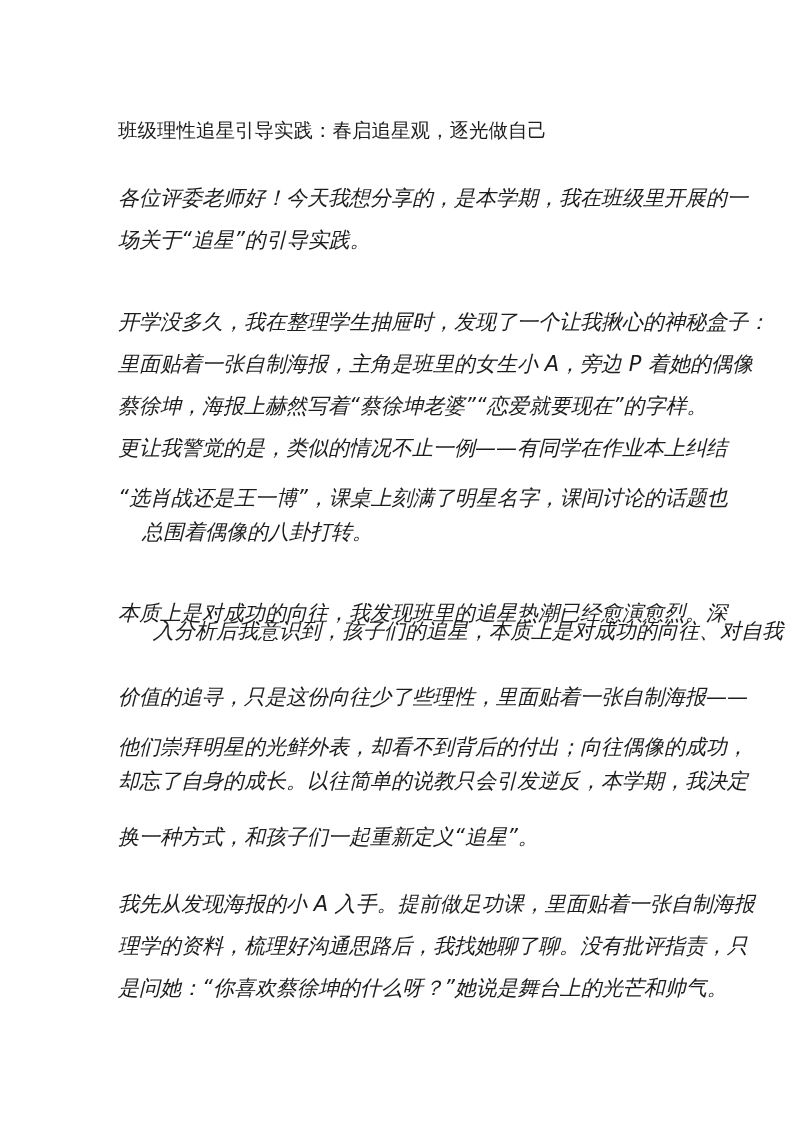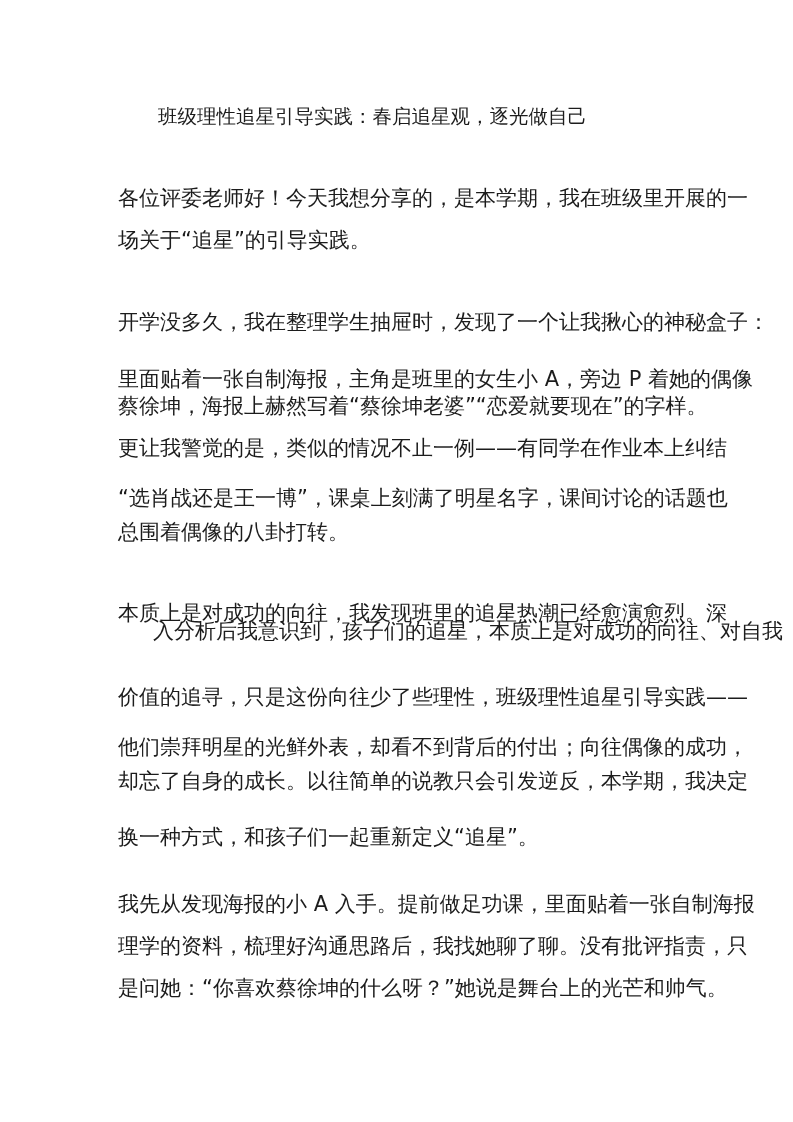--- a/index.html
+++ b/index.html
@@ -25,58 +25,59 @@
       position: absolute;
       left: 0;
       width: 570px;
       height: 30px;
       font-size: 21px;
       line-height: 30px;
       white-space: nowrap;
       text-align: justify;
       text-align-last: justify;
       letter-spacing: 0;
+      font-style: italic;
     }
     .line.last {
       text-align-last: left;
     }
     .title {
       position: absolute;
       left: 0;
       width: 570px;
       font-size: 19.5px;
       line-height: 30px;
       white-space: nowrap;
       color: #1c1c1c;
     }
   </style>
 </head>
 <body>
 
 <div class="page">
-  <div class="title" style="top:102px;margin-left:40px;">班级理性追星引导实践：春启追星观，逐光做自己</div>
+  <div class="title" style="top:116px;">班级理性追星引导实践：春启追星观，逐光做自己</div>
 
   <div>
     <div class="line" style="top:183px;">各位评委老师好！今天我想分享的，是本学期，我在班级里开展的一</div>
     <div class="line last" style="top:225px;">场关于“追星”的引导实践。</div>
   </div>
 
   <div>
     <div class="line" style="top:307px;">开学没多久，我在整理学生抽屉时，发现了一个让我揪心的神秘盒子：</div>
-    <div class="line" style="top:349px;margin-top:15px;">里面贴着一张自制海报，主角是班里的女生小 A，旁边 P 着她的偶像</div>
+    <div class="line" style="top:349px;">里面贴着一张自制海报，主角是班里的女生小 A，旁边 P 着她的偶像</div>
     <div class="line" style="top:391px;">蔡徐坤，海报上赫然写着“蔡徐坤老婆”“恋爱就要现在”的字样。</div>
     <div class="line" style="top:433px;">更让我警觉的是，类似的情况不止一例——有同学在作业本上纠结</div>
     <div class="line" style="top:475px;margin-top:8px;">“选肖战还是王一博”，课桌上刻满了明星名字，课间讨论的话题也</div>
-    <div class="line last" style="top:517px;">总围着偶像的八卦打转。</div>
+    <div class="line last" style="top:517px;margin-left:24px;">总围着偶像的八卦打转。</div>
   </div>
 
   <div>
     <div class="line" style="top:598px;">本质上是对成功的向往，我发现班里的追星热潮已经愈演愈烈。深</div>
     <div class="line" style="top:616px;margin-left:35px;">入分析后我意识到，孩子们的追星，本质上是对成功的向往、对自我</div>
-    <div class="line" style="top:682px;">价值的追寻，只是这份向往少了些理性，班级理性追星引导实践——</div>
+    <div class="line" style="top:682px;">价值的追寻，只是这份向往少了些理性，里面贴着一张自制海报——</div>
     <div class="line" style="top:732px;">他们崇拜明星的光鲜外表，却看不到背后的付出；向往偶像的成功，</div>
     <div class="line" style="top:766px;">却忘了自身的成长。以往简单的说教只会引发逆反，本学期，我决定</div>
     <div class="line last" style="top:808px;margin-top:14px;">换一种方式，和孩子们一起重新定义“追星”。</div>
   </div>
 
   <div>
     <div class="line" style="top:889px;">我先从发现海报的小 A 入手。提前做足功课，里面贴着一张自制海报</div>
     <div class="line" style="top:931px;">理学的资料，梳理好沟通思路后，我找她聊了聊。没有批评指责，只</div>
     <div class="line" style="top:973px;">是问她：“你喜欢蔡徐坤的什么呀？”她说是舞台上的光芒和帅气。</div>
   </div>

